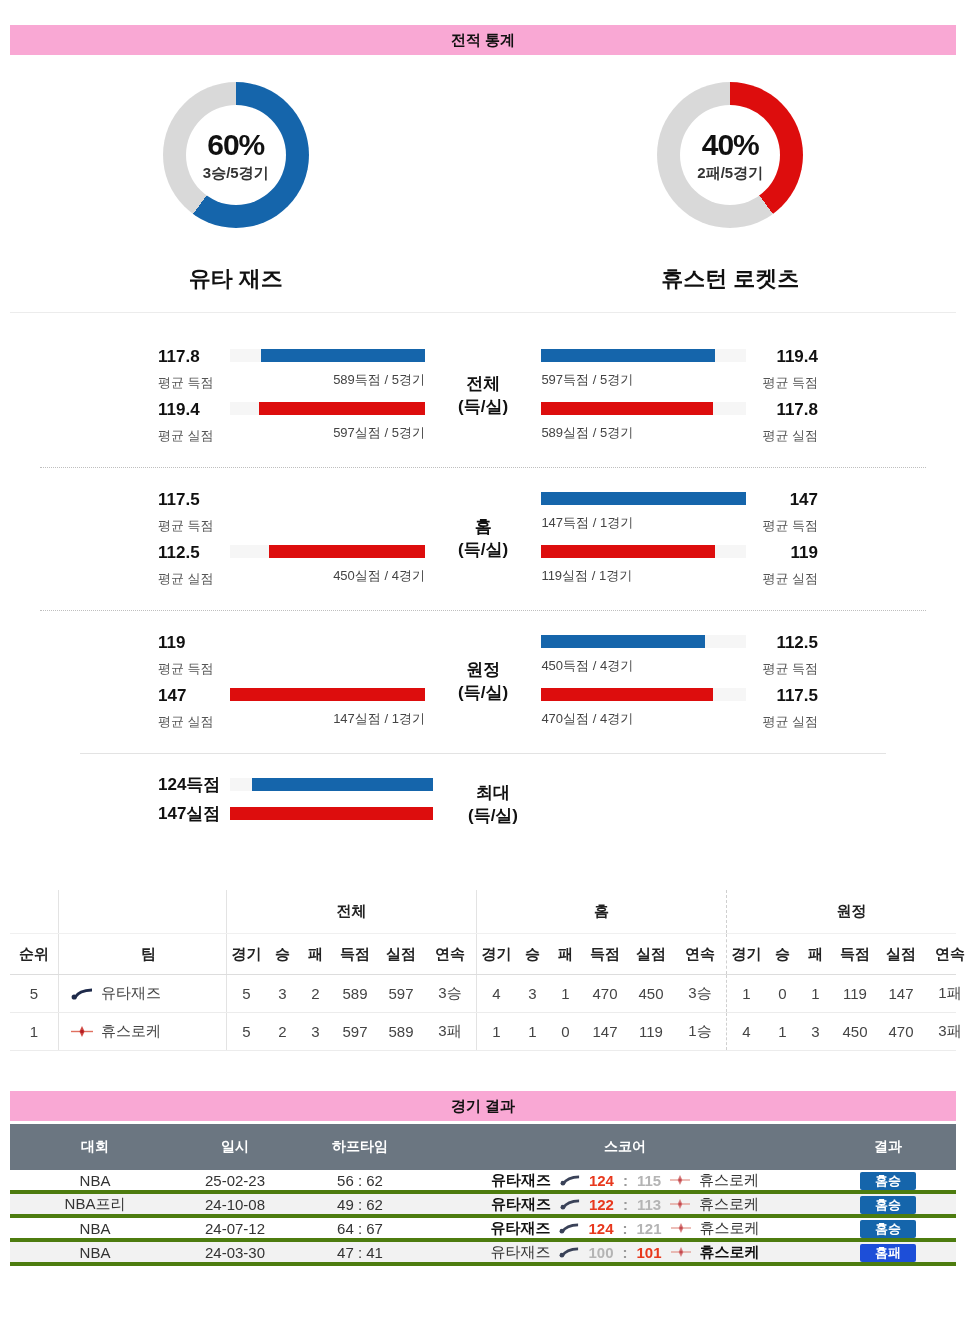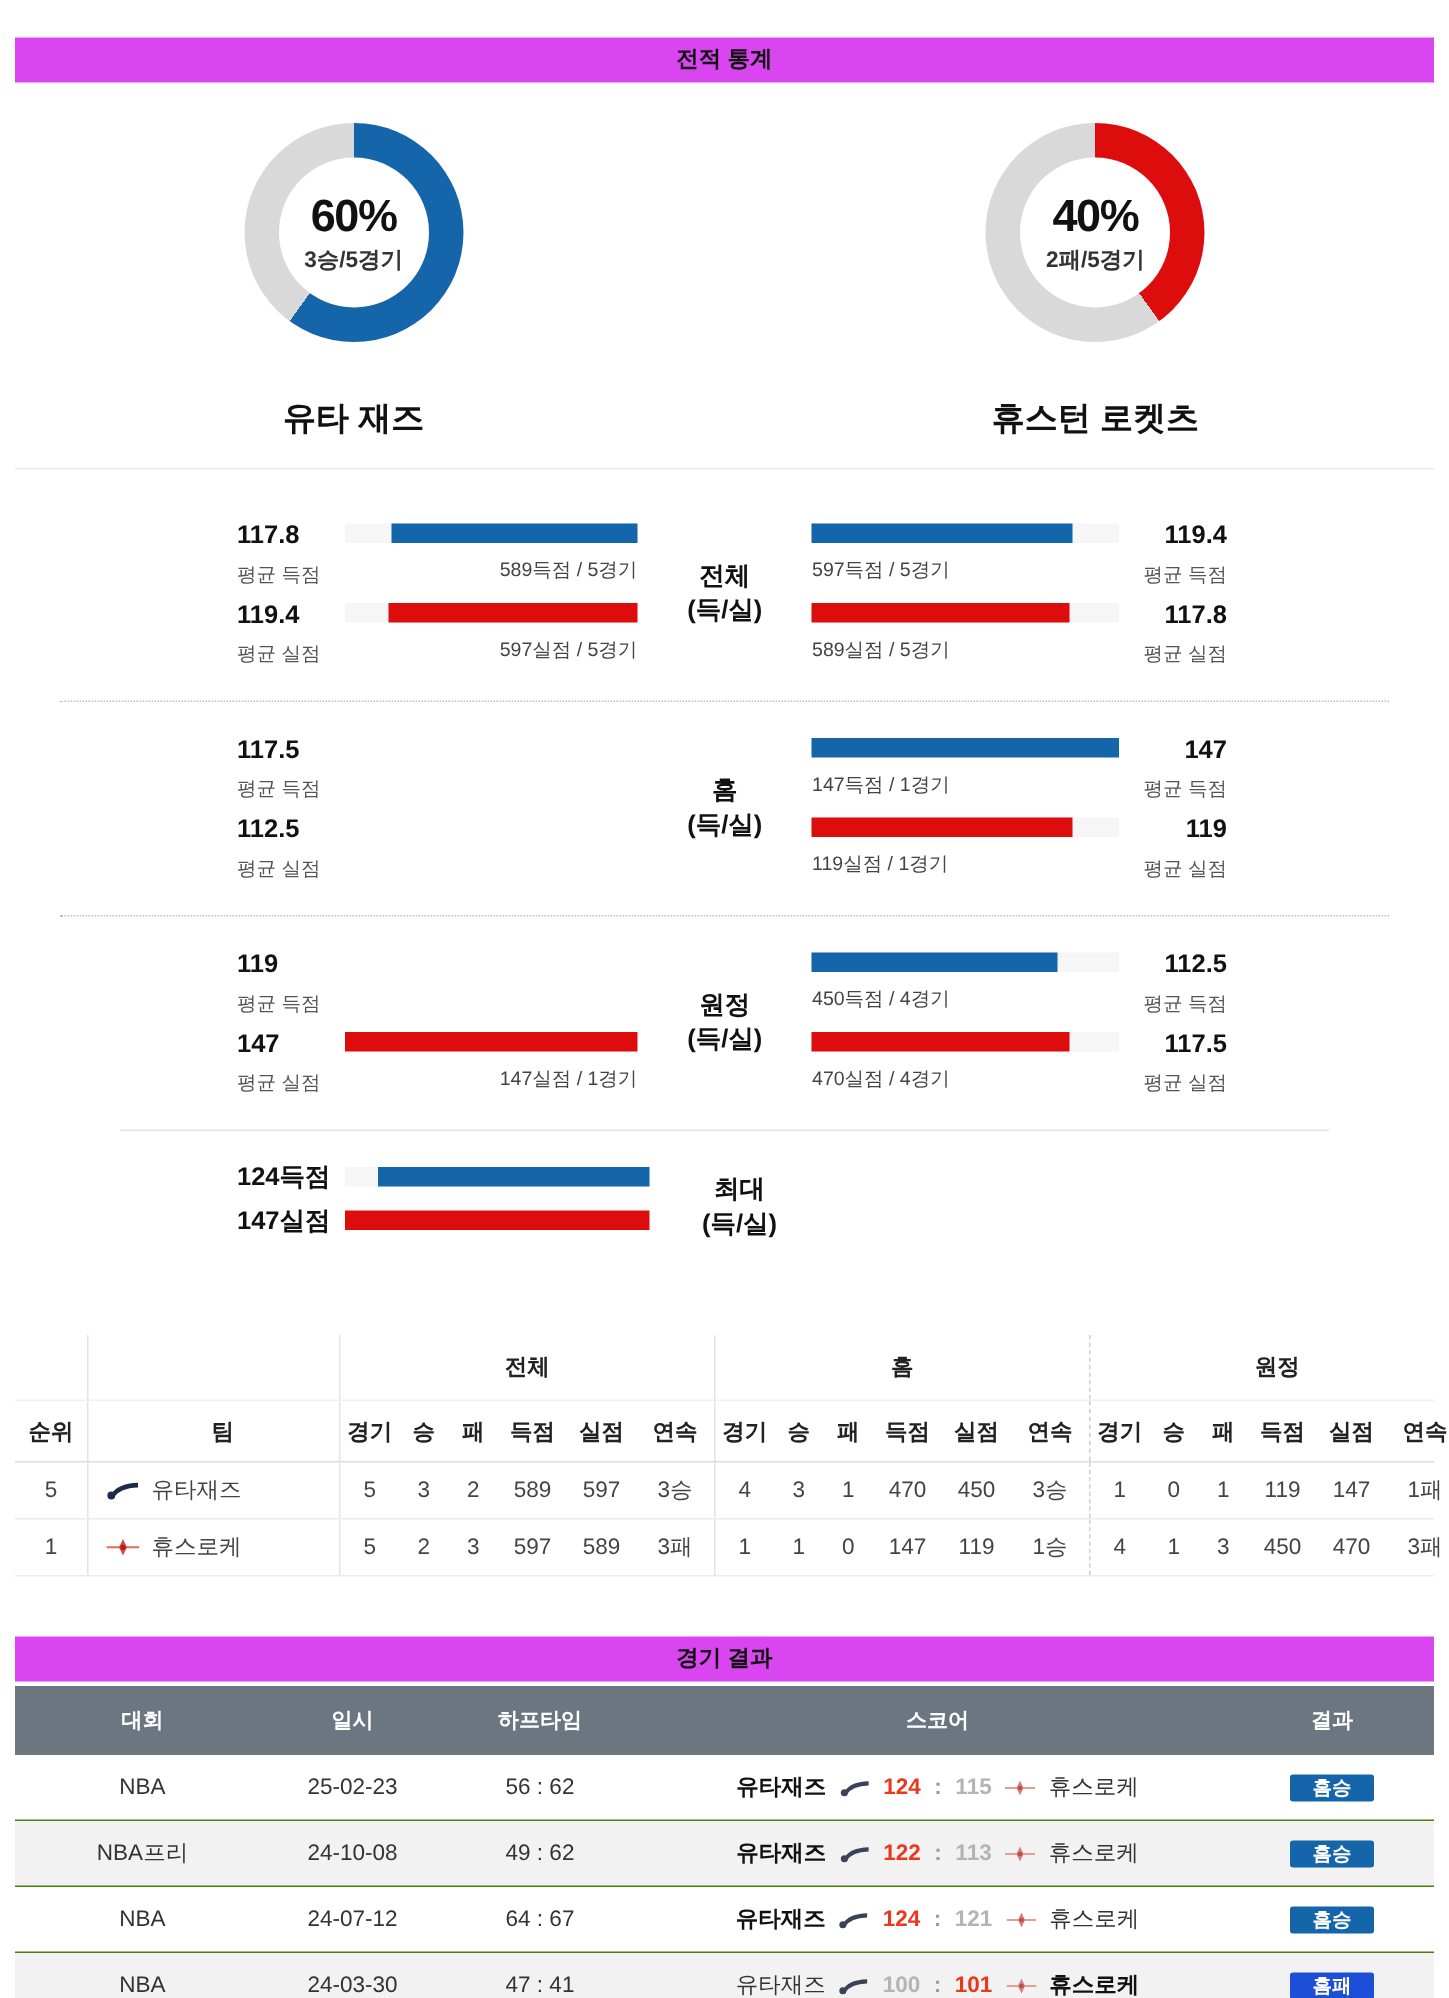--- a/index.html
+++ b/index.html
@@ -1,18 +1,18 @@
 <!DOCTYPE html>
 <html><head>
 <meta charset="utf-8">
 <style>
   * { margin:0; padding:0; box-sizing:border-box; }
   body { width:966px; background:#fff; font-family:"Liberation Sans","DejaVu Sans",sans-serif; color:#222; }
 
-  .band { margin:0 10px; background:#d946ef; height:30px; line-height:30px; text-align:center;
+  .band { margin:0 10px; background:#f9a8d4; height:30px; line-height:30px; text-align:center;
           font-weight:bold; font-size:15px; color:#111; }
   .band-top { margin-top:25px; }
 
   
   .donut-area { display:flex;gap:23px; }
   .donut-col { width:50%; display:flex; flex-direction:column; align-items:center; }
   .donut { width:146px; height:146px; border-radius:50%; position:relative; margin-top:27px; }
   .hole { position:absolute; inset:23px; background:#fff; border-radius:50%;
           display:flex; flex-direction:column; align-items:center; justify-content:center; }
   .pct { font-size:30px; font-weight:bold; color:#111; letter-spacing:-1px; }
@@ -62,22 +62,22 @@
   .ghead { height:44px; font-weight:bold; }
   .chead { height:41px; font-weight:bold; border-bottom:1px solid #ddd; }
   .ghead .c-group { height:100%; display:flex; align-items:center; justify-content:center; }
   .drow { height:38px; border-bottom:1px solid #ececec; color:#444; }
   .ghead { border-bottom:1px solid #f0f0f0; }
 
   
   .results { margin:40px 10px 0 10px; }
   .rheader { margin-top:3px; display:flex; background:#6b7681; height:46px; align-items:center;
              color:#fff; font-weight:bold; font-size:14px; }
-  .rrow { display:flex; height:44px; align-items:center; font-size:15px; color:#333;
-          border-bottom:1px solid #4d7c0f; }
+  .rrow { display:flex; height:24px; align-items:center; font-size:15px; color:#333;
+          border-bottom:4px solid #4d7c0f; }
   .rrow.alt { background:#f2f2f2; }
   .rc { text-align:center; flex:none; }
   .rc-league { width:170px; }
   .rc-date { width:110px; }
   .rc-half { width:140px; }
   .rc-score { width:390px; display:flex; align-items:center; justify-content:center; gap:9px; }
   .rc-badge { width:136px; }
   .tname { white-space:nowrap; }
   .tname.w { font-weight:bold; color:#111; }
   .score { font-weight:bold; }
@@ -190,20 +190,26 @@
         <div class="vblock">
               <div class="val">117.5</div>
           <div class="cap">평균 득점</div>
             </div>
       </div>
       <div class="bar-row">
         <div class="vblock">
               <div class="val">112.5</div>
           <div class="cap">평균 실점</div>
             </div>
+        <div class="barwrap">
+              <div class="track">
+                <div class="fill red" style="width: 80%;"></div>
+              </div>
+          <div class="detail">450실점 / 4경기</div>
+            </div>
       </div>
     </div>
       </div>
     <div class="mid">
       <div>홈</div>
         <div>(득/실)</div>
       </div>
     <div class="half rgt">
         <div class="rows">
       <div class="bar-row">

